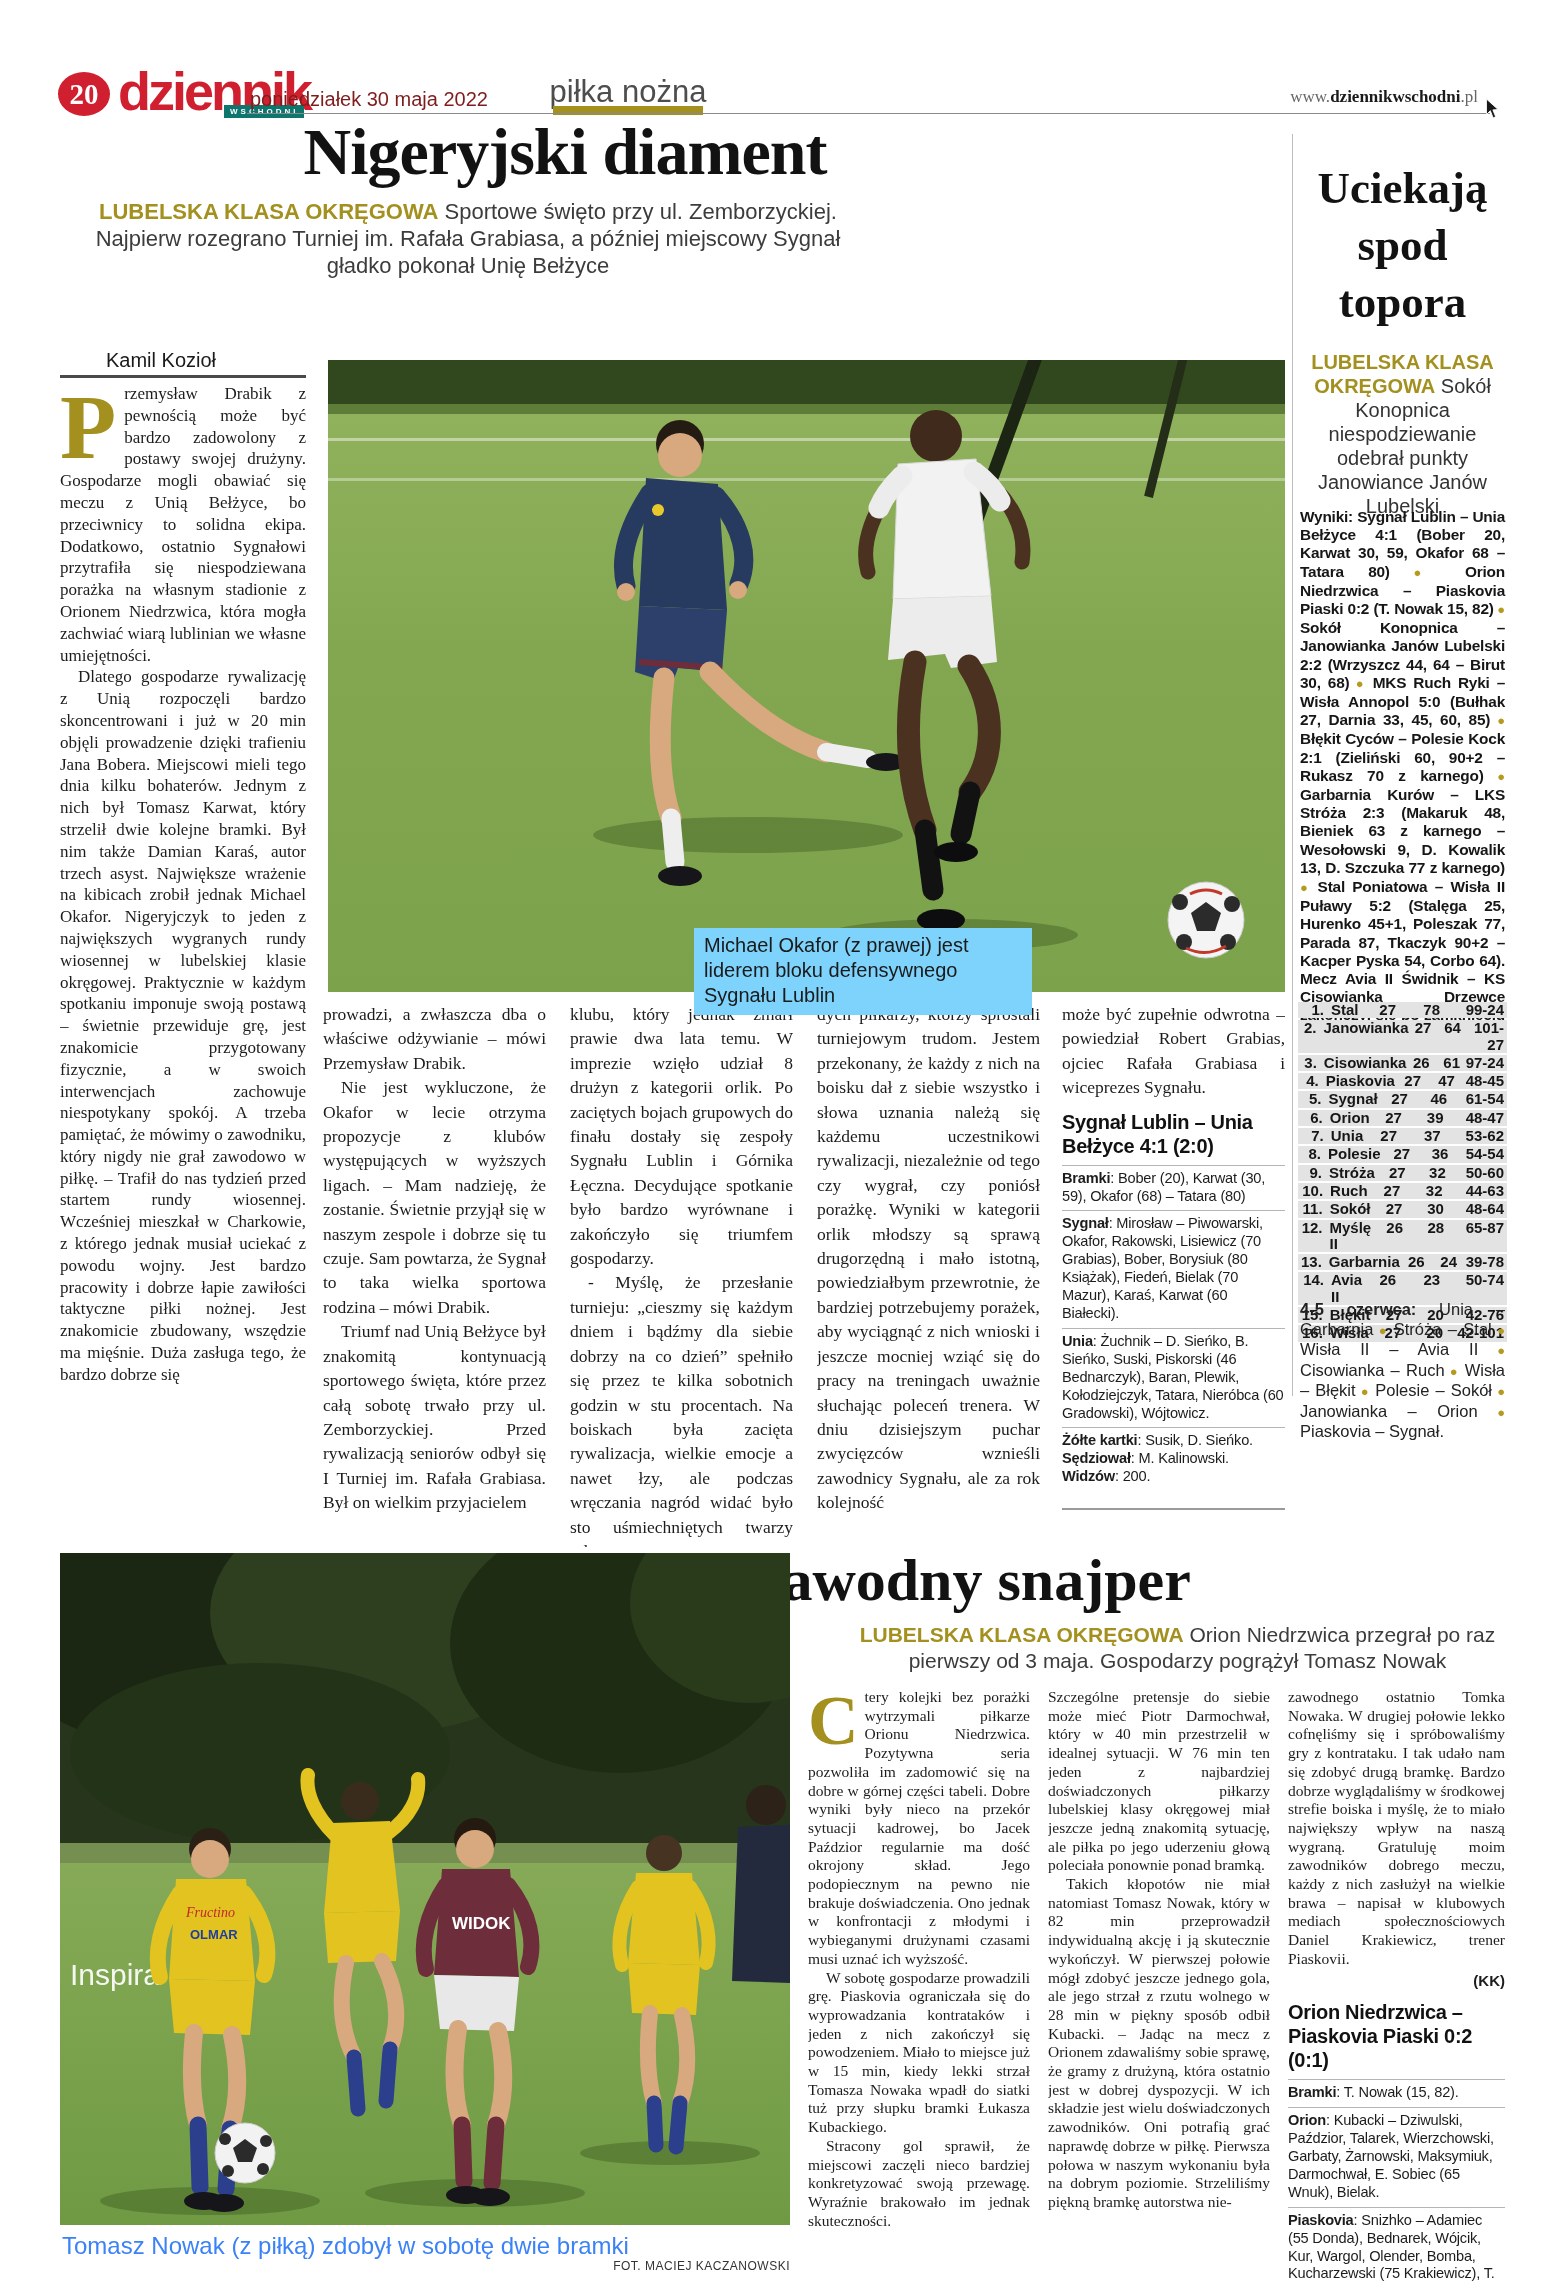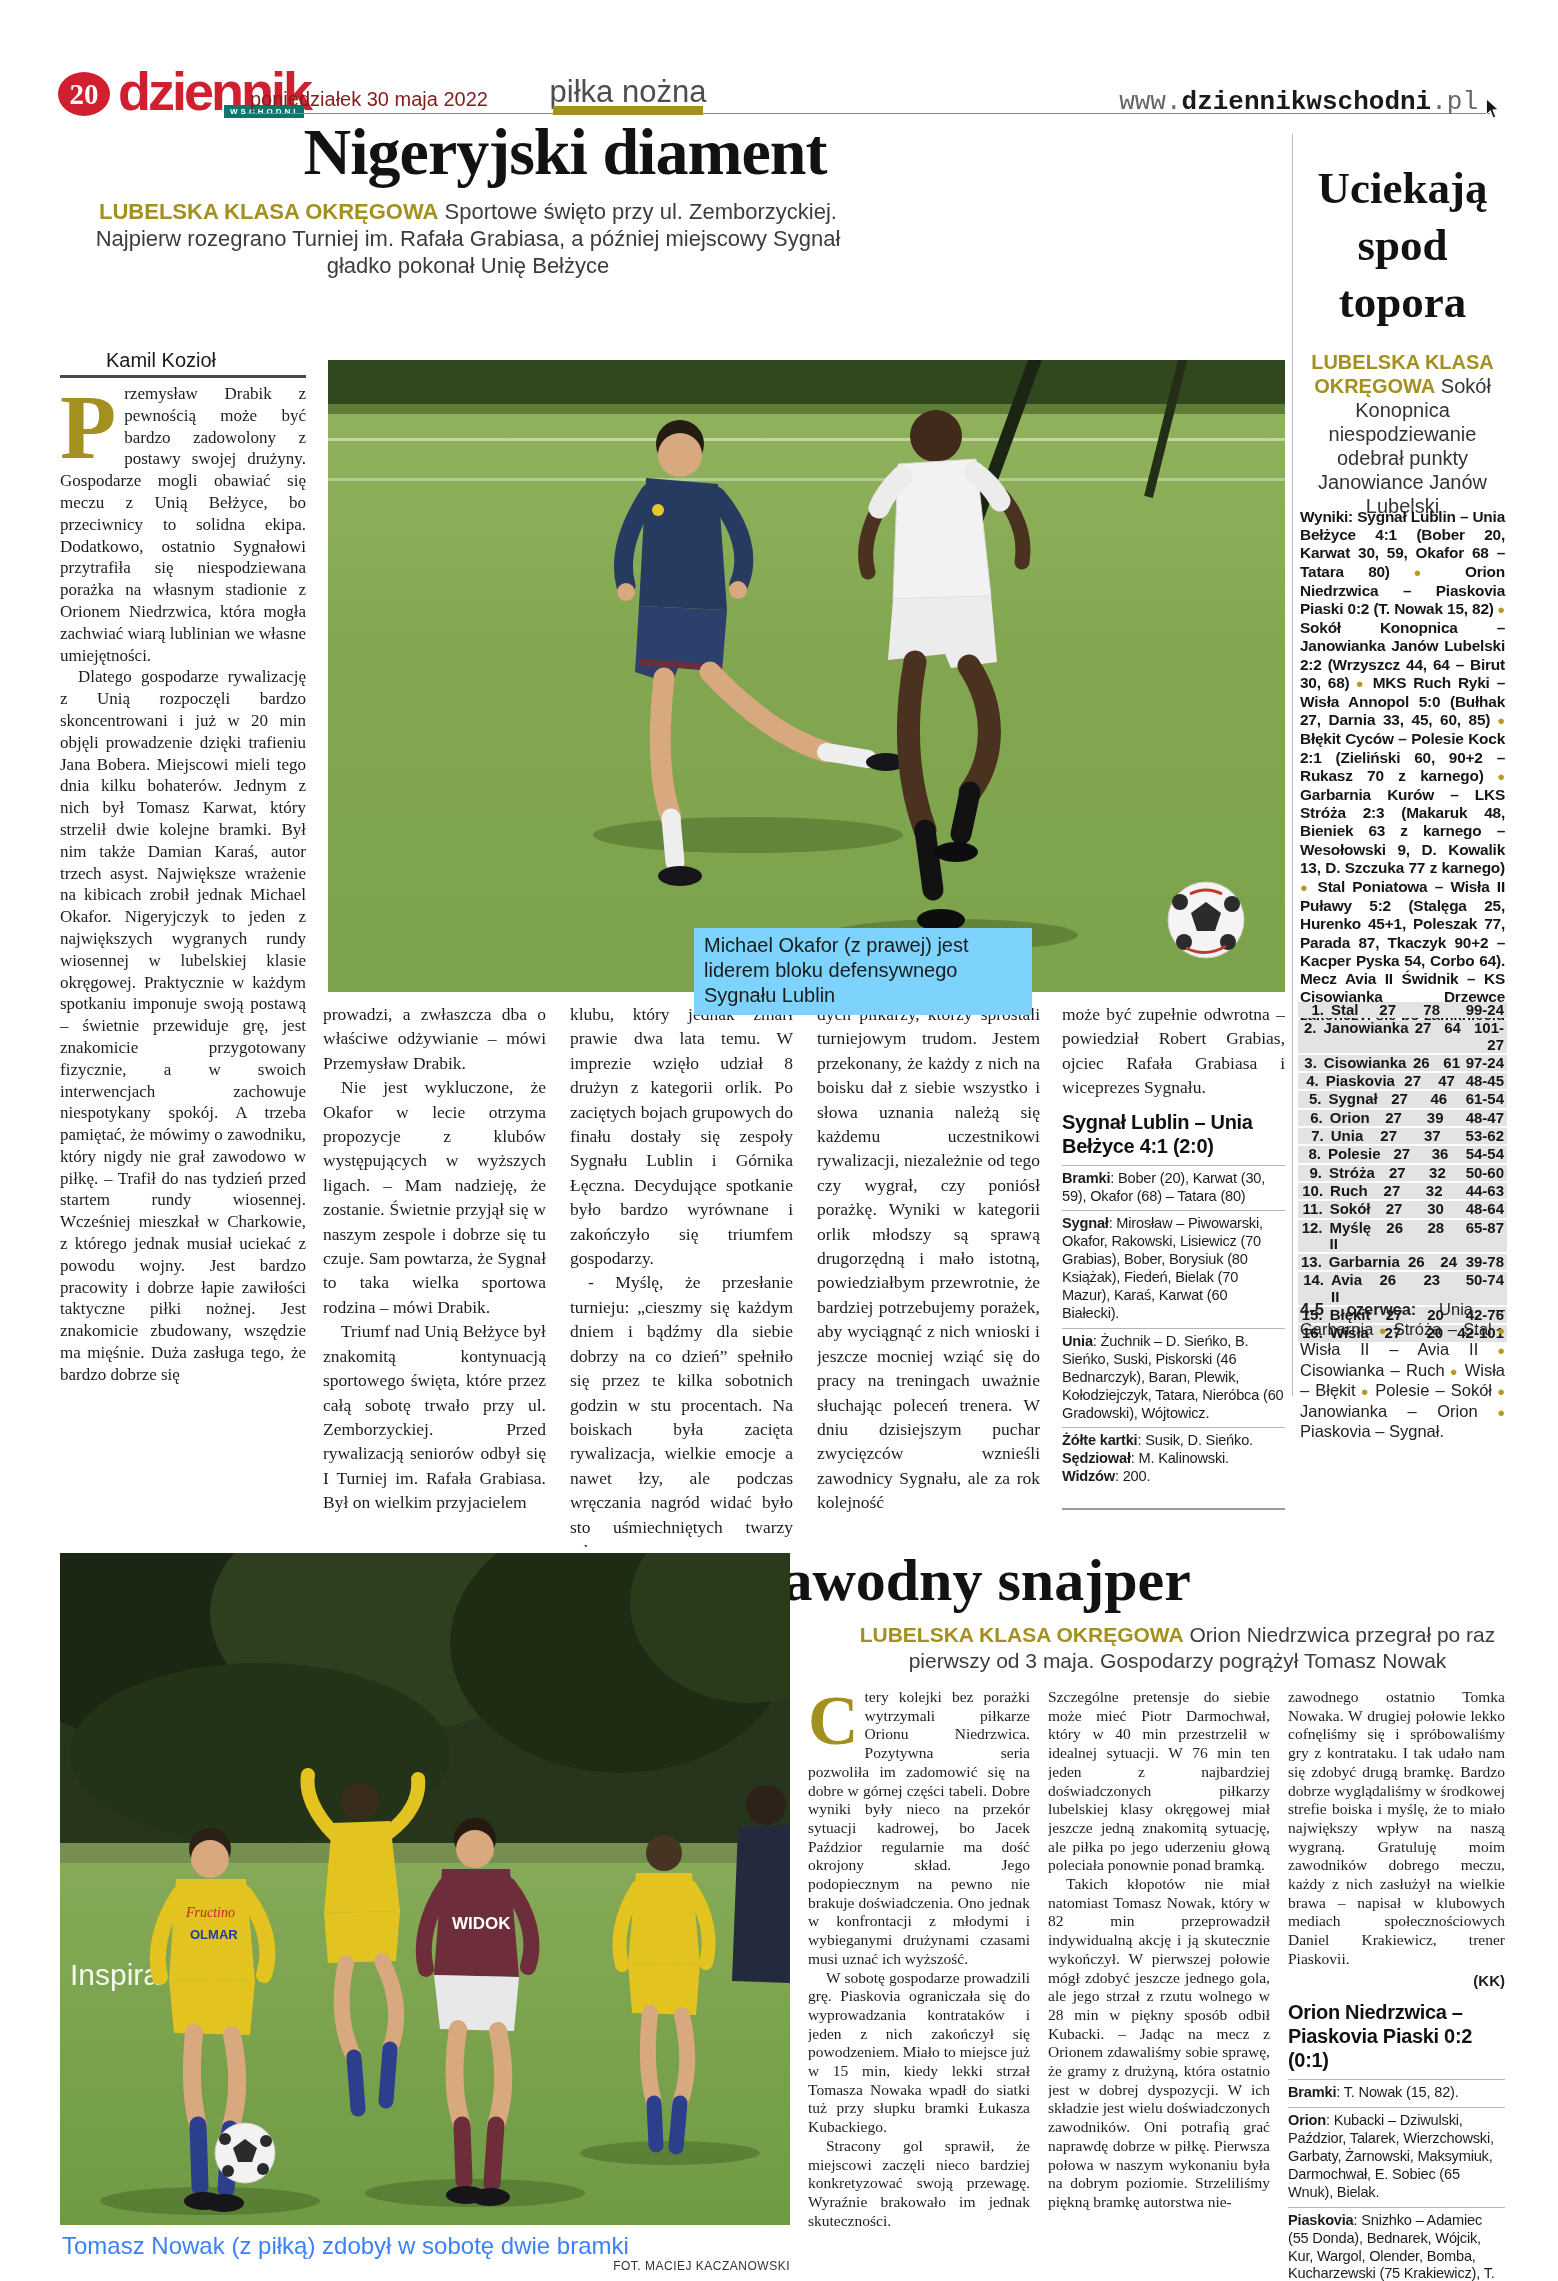--- a/index.html
+++ b/index.html
@@ -10,21 +10,21 @@
              border-radius:50%;color:#fff;font-size:29px;font-weight:bold;text-align:center;line-height:44px;}
   .hdr-logo{position:absolute;left:118px;top:60px;font-family:"Liberation Sans",sans-serif;
             font-weight:bold;font-size:54px;letter-spacing:-3px;color:#d01f2f;}
   .hdr-logo-badge{position:absolute;left:224px;top:105px;background:#0f766e;color:#fff;
             font-family:"Liberation Sans",sans-serif;font-size:8px;letter-spacing:3px;padding:2px 6px;font-weight:bold;}
   .hdr-date{position:absolute;left:250px;top:88px;font-family:"Liberation Sans",sans-serif;font-size:20px;color:#7f1d1d;}
   .hdr-section{position:absolute;left:545px;top:74px;width:166px;text-align:center;
             font-family:"Liberation Sans",sans-serif;font-size:31px;color:#4d4d4d;}
   .hdr-bar{position:absolute;left:553px;top:106px;width:150px;height:9px;background:#a3901f;}
   .hdr-rule{position:absolute;left:247px;top:113px;width:1243px;height:1px;background:#8a8a8a;}
-  .hdr-site{position:absolute;top:87px;right:80px;font-family:Liberation Mono, monospace;font-size:26px;color:#666;}
+  .hdr-site{position:absolute;top:87px;right:80px;font-family:Liberation Serif, serif;font-size:17px;color:#666;}
   .hdr-site b{color:#1a1a1a;}
   .cursor{position:absolute;top:99px;right:58px;}
   
   .headline1{position:absolute;left:60px;top:114px;width:1010px;text-align:center;
              font-size:66px;font-weight:bold;letter-spacing:-1px;color:#121212;}
   .kicker{font-family:"Liberation Sans",sans-serif;}
   .kicker1{position:absolute;left:62px;top:198px;width:812px;text-align:center;font-size:22px;line-height:27px;color:#3c3c3c;}
   .olive{color:#a3901f;font-weight:bold;}
   .vdiv{position:absolute;left:1292px;top:134px;width:1px;height:1262px;background:#bdbdbd;}
   .byline{position:absolute;left:60px;top:349px;width:246px;font-family:"Liberation Sans",sans-serif;

